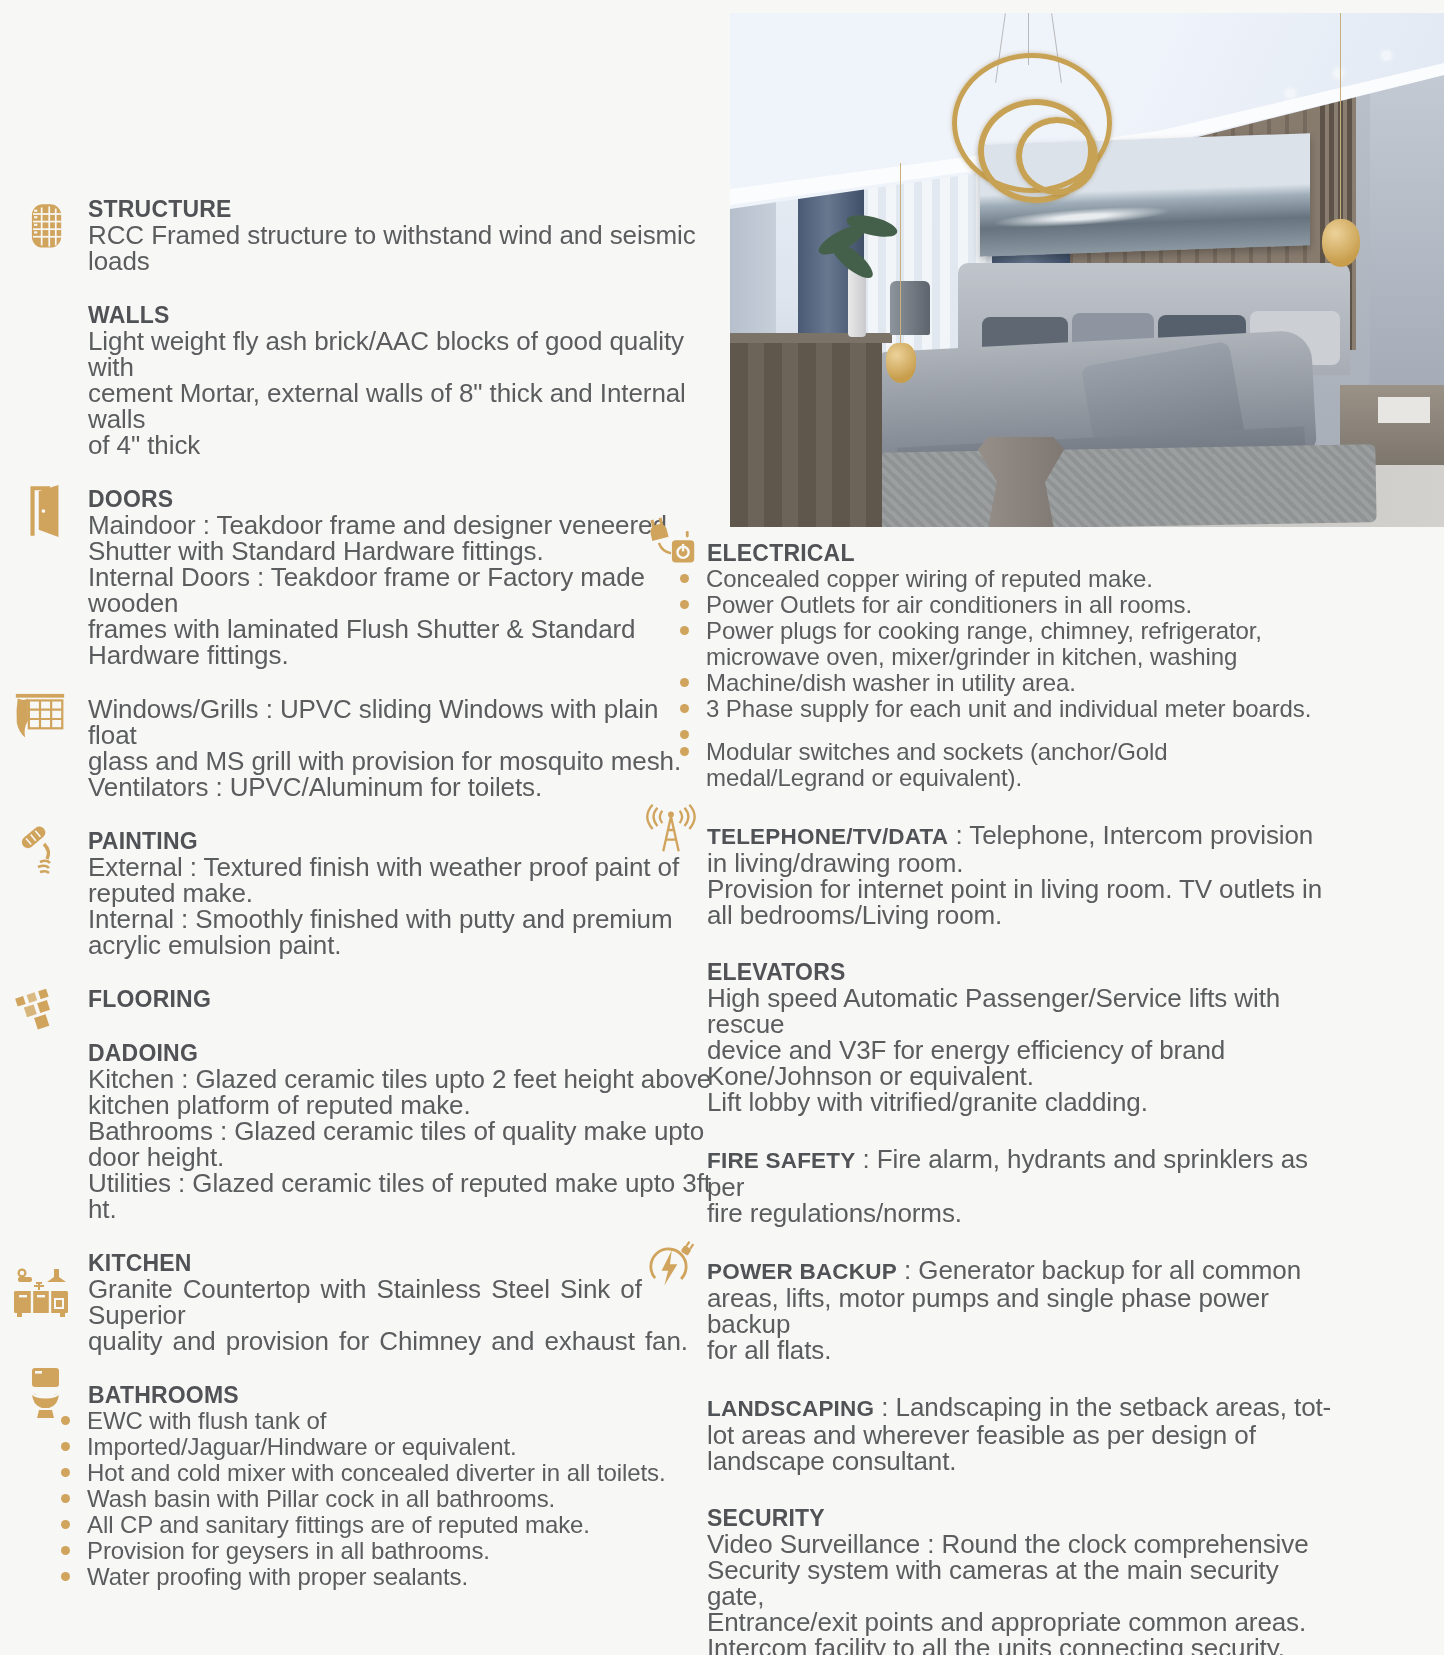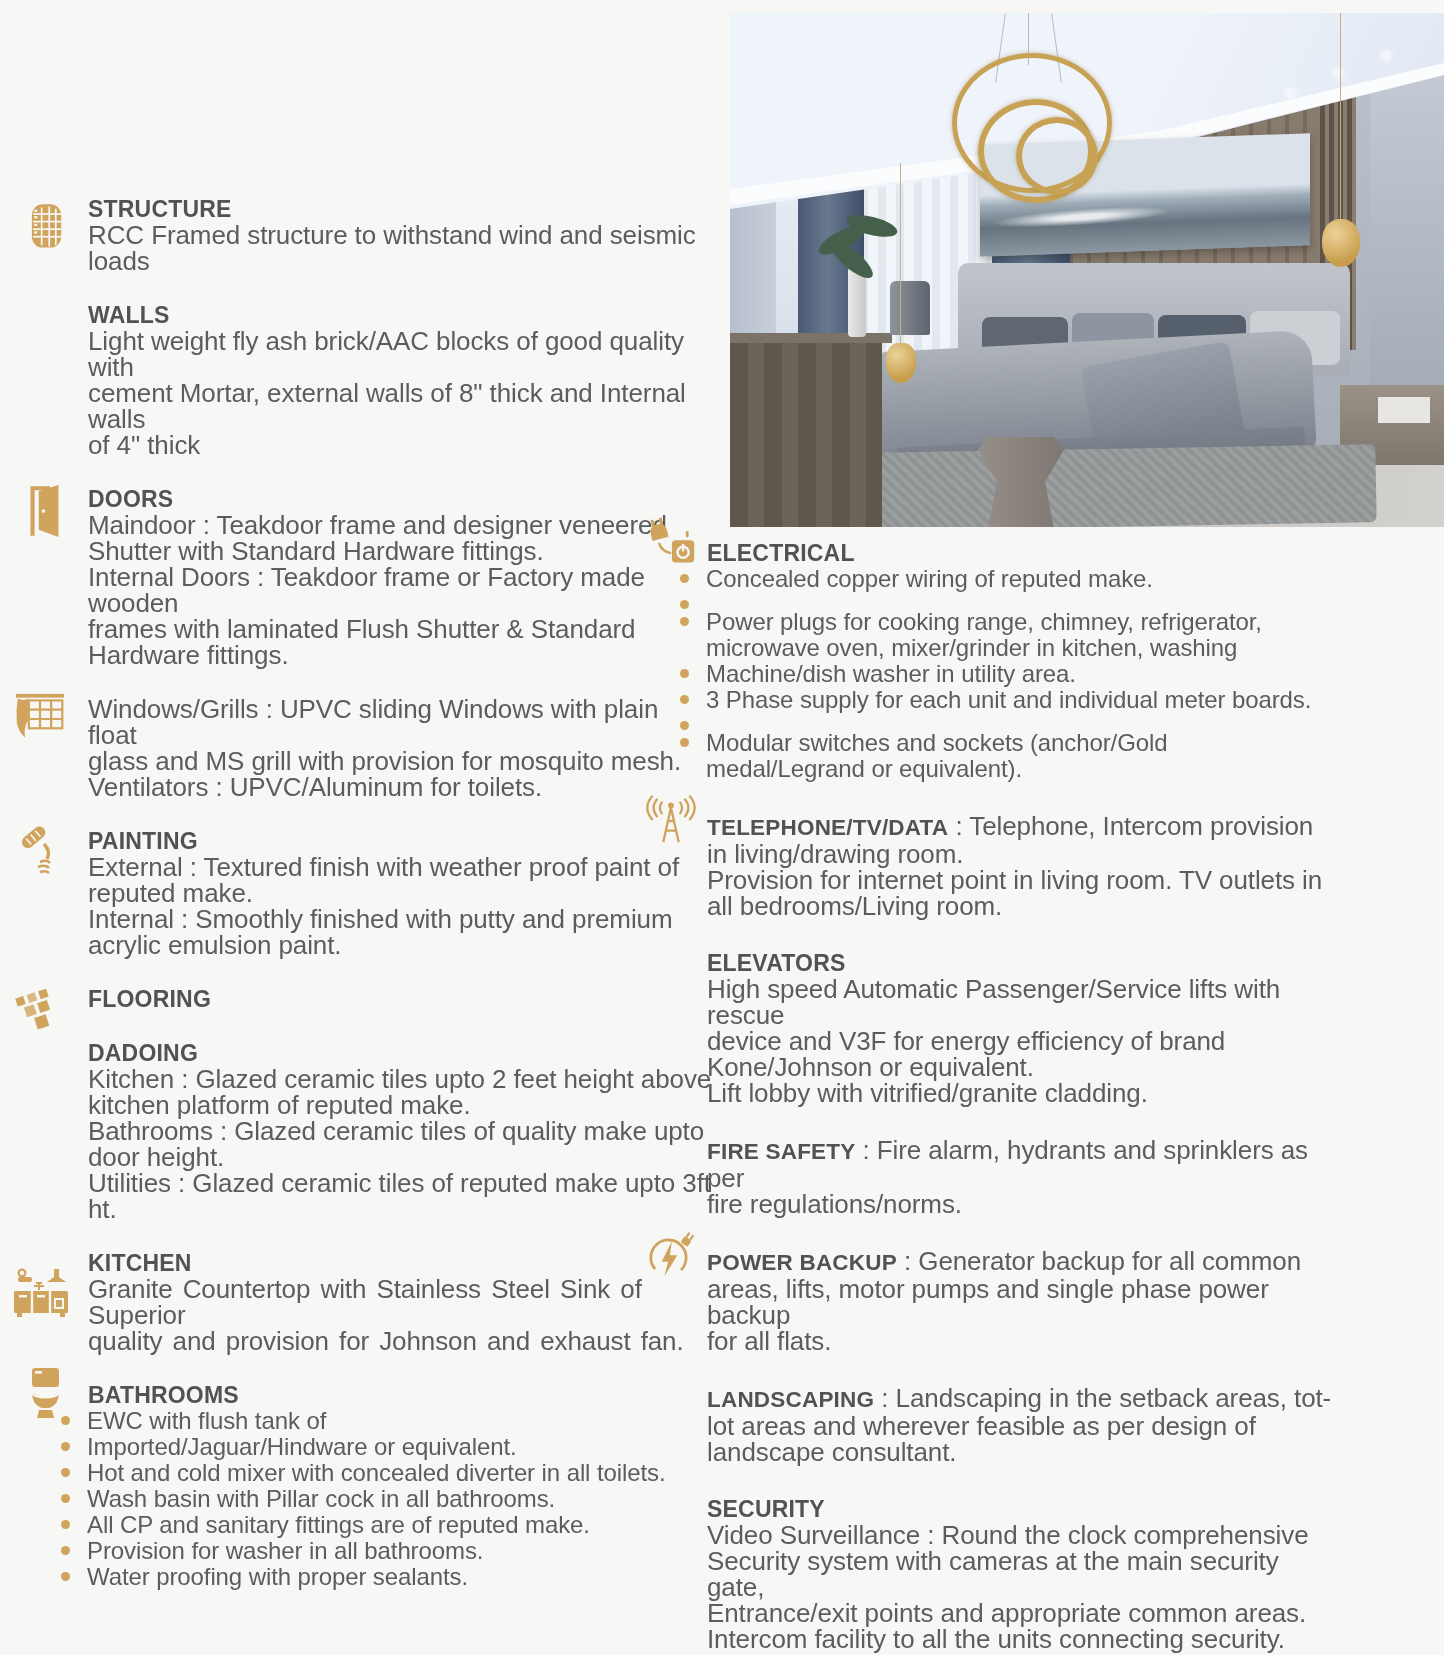--- a/index.html
+++ b/index.html
@@ -281,21 +281,21 @@
         </g>
         <rect x="44" y="33" width="6" height="7" fill="#d0a45c"></rect>
         <g fill="#d0a45c">
             <rect x="5" y="46" width="5" height="4"></rect>
             <rect x="48" y="46" width="5" height="4"></rect>
           </g>
       </svg>
     </span>
     <h3 class="sec-title">KITCHEN</h3>
     <p class="body lines justified">Granite Countertop with Stainless Steel Sink of Superior
-quality and provision for Johnson and exhaust fan.</p>
+quality and provision for Chimney and exhaust fan.</p>
   </div>
 
   <div class="section">
     <span class="icon i-toilet">
       <svg viewBox="0 0 44 58" fill="#d0a45c">
         <rect x="8" y="2" width="27" height="19" rx="3"></rect>
         <rect x="11" y="5" width="7" height="2.6" fill="#f7f7f6"></rect>
         <path d="M8 26 q14 11 27 0 q0 13 -10 16 h-7 q-10 -3 -10 -16z"></path>
         <ellipse cx="21.5" cy="27" rx="13" ry="4.4" fill="none" stroke="#f7f7f6" stroke-width="2.2"></ellipse>
         <path d="M15 44 h13 l2 8 h-17 z"></path>
@@ -318,21 +318,21 @@
       <li>
           <span class="dot"></span>
           <span class="btxt">Wash basin with Pillar cock in all bathrooms.</span>
         </li>
       <li>
           <span class="dot"></span>
           <span class="btxt">All CP and sanitary fittings are of reputed make.</span>
         </li>
       <li>
           <span class="dot"></span>
-          <span class="btxt">Provision for washer in all bathrooms.</span>
+          <span class="btxt">Provision for geysers in all bathrooms.</span>
         </li>
       <li>
           <span class="dot"></span>
           <span class="btxt">Water proofing with proper sealants.</span>
         </li>
     </ul>
   </div>
 </div>
 
 <div id="right-col" class="col">
@@ -355,20 +355,21 @@
       </svg>
     </span>
     <h3 class="sec-title">ELECTRICAL</h3>
     <ul class="bullets">
       <li>
           <span class="dot"></span>
           <span class="btxt">Concealed copper wiring of reputed make.</span>
         </li>
       <li>
           <span class="dot"></span>
+          <span class="btxt">Power Outlets for air conditioners in all rooms.</span>
         </li>
       <li>
           <span class="dot"></span>
           <span class="btxt">Power plugs for cooking range, chimney, refrigerator,
 microwave oven, mixer/grinder in kitchen, washing</span>
         </li>
       <li>
           <span class="dot"></span>
           <span class="btxt">Machine/dish washer in utility area.</span>
         </li>

